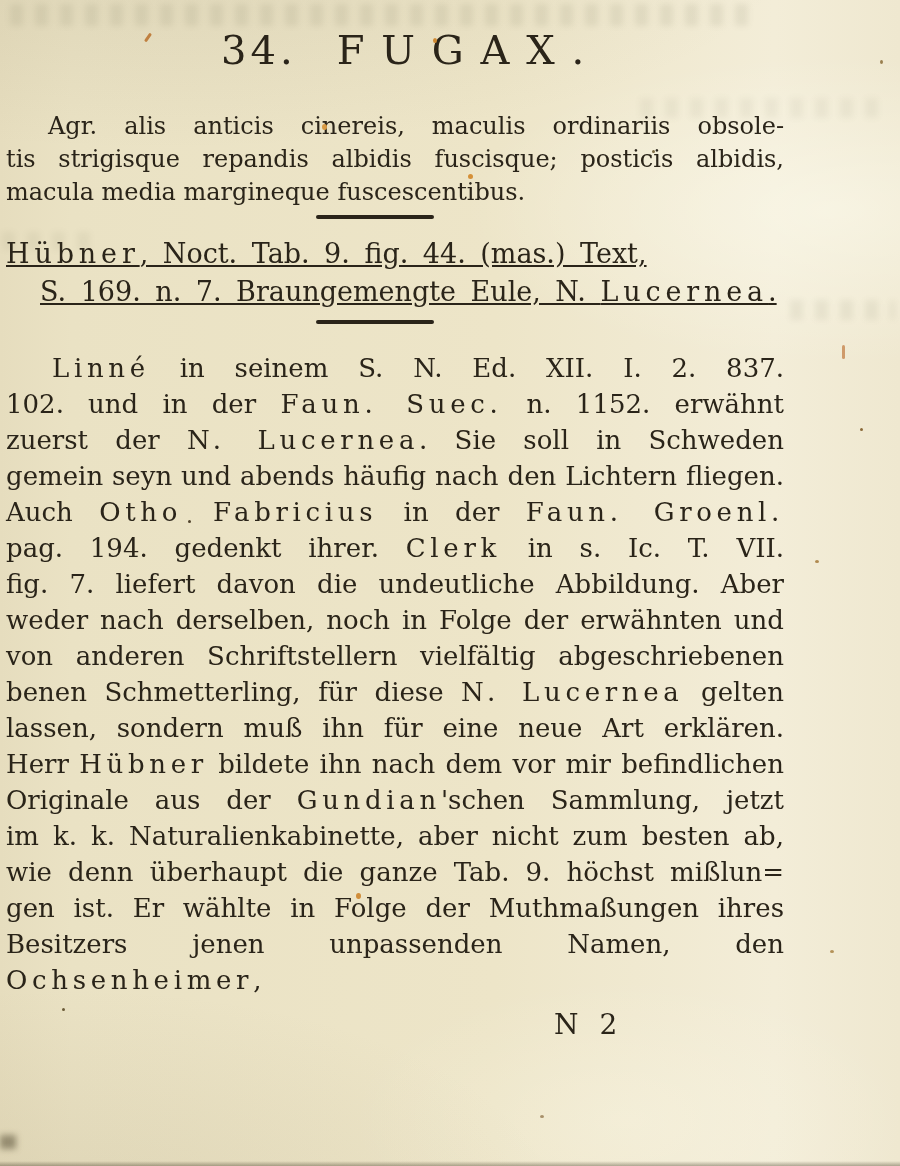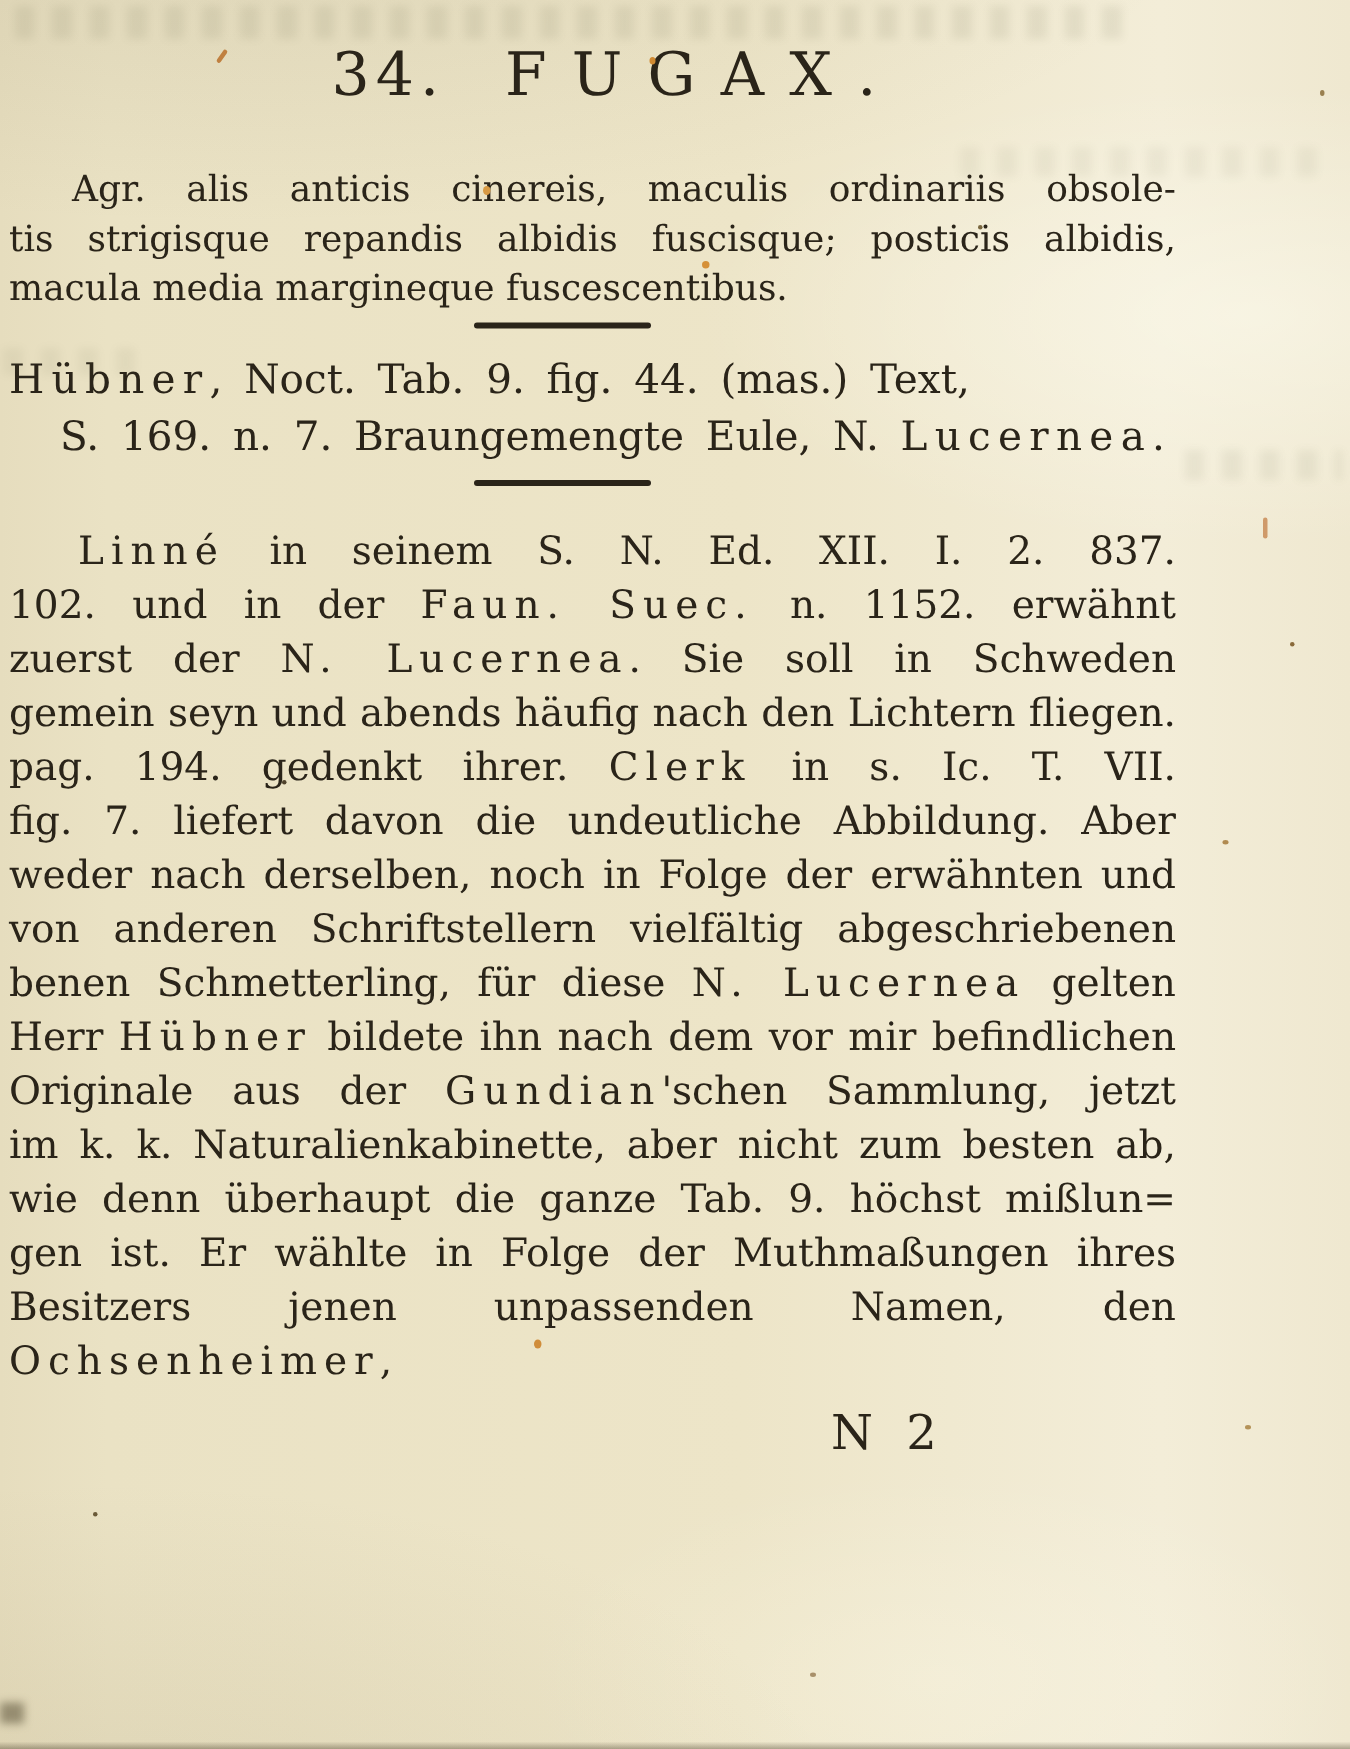--- a/index.html
+++ b/index.html
@@ -30,30 +30,30 @@
 
   .tline{white-space:normal;}
   .latin{margin-top:36px;font-size:24px;line-height:33px;}
   .latin .tline{text-align:justify;text-align-last:justify;}
   .latin .tline:first-child{text-indent:42px;}
   .latin .tline:last-child{text-align-last:left;}
 
   .rule{width:118px;height:4px;background:#2a2419;margin:6px 0 0 310px;border-radius:2px;}
   .rule.r2{margin-top:9px;}
 
-  .hubner{margin-top:16px;font-size:27px;line-height:38px;word-spacing:.22em;}
+  .hubner{margin-top:16px;font-size:27px;line-height:38px;word-spacing:.22em;text-decoration:underline;}
   .hubner .tline:nth-child(2){padding-left:34px;}
 
   .para{margin-top:26px;font-size:26px;line-height:36px;}
   .para .tline{text-align:justify;text-align-last:justify;}
   .para .tline:first-child{text-indent:46px;}
 
   .sp{letter-spacing:.18em;}
 
-  .signature{margin:10px 0 0 548px;font-size:32px;letter-spacing:6px;}
+  .signature{margin:10px 0 0 548px;font-size:28px;letter-spacing:6px;}
 
   
   .speck{position:absolute;border-radius:50%;pointer-events:none;}
   .smudge{position:absolute;filter:blur(3px);pointer-events:none;}
   .ghost{position:absolute;filter:blur(3px);opacity:.22;pointer-events:none;
     background:repeating-linear-gradient(90deg, rgba(95,95,65,.45) 0 13px, transparent 13px 25px);}
 </style>
 </head>
 <body>
 
@@ -77,25 +77,27 @@
       <div class="tline"><span>S. 169. n. 7. Braungemengte Eule, N. </span><span class="sp">Lucernea</span><span>.</span></div>
     </section>
 
   <div class="rule r2"></div>
 
   <section class="para">
       <div class="tline"><span class="sp">Linné</span><span> in seinem S. N. Ed. XII. I. 2. 837.</span></div>
       <div class="tline"><span>102. und in der </span><span class="sp">Faun. Suec.</span><span> n. 1152. erwähnt</span></div>
       <div class="tline"><span>zuerst der </span><span class="sp">N. Lucernea</span><span>. Sie soll in Schweden</span></div>
       <div class="tline"><span>gemein seyn und abends häufig nach den Lichtern fliegen.</span></div>
+      <div class="tline"><span>Auch </span><span class="sp">Otho Fabricius</span><span> in der </span><span class="sp">Faun. Groenl.</span></div>
       <div class="tline"><span>pag. 194. gedenkt ihrer. </span><span class="sp">Clerk</span><span> in s. Ic. T. VII.</span></div>
       <div class="tline"><span>fig. 7. liefert davon die undeutliche Abbildung. Aber</span></div>
       <div class="tline"><span>weder nach derselben, noch in Folge der erwähnten und</span></div>
       <div class="tline"><span>von anderen Schriftstellern vielfältig abgeschriebenen</span></div>
       <div class="tline"><span>benen Schmetterling, für diese </span><span class="sp">N. Lucernea</span><span> gelten</span></div>
+      <div class="tline"><span>lassen, sondern muß ihn für eine neue Art erklären.</span></div>
       <div class="tline"><span>Herr </span><span class="sp">Hübner</span><span> bildete ihn nach dem vor mir befindlichen</span></div>
       <div class="tline"><span>Originale aus der </span><span class="sp">Gundian</span><span>'schen Sammlung, jetzt</span></div>
       <div class="tline"><span>im k. k. Naturalienkabinette, aber nicht zum besten ab,</span></div>
       <div class="tline"><span>wie denn überhaupt die ganze Tab. 9. höchst mißlun=</span></div>
       <div class="tline"><span>gen ist. Er wählte in Folge der Muthmaßungen ihres</span></div>
       <div class="tline"><span>Besitzers jenen unpassenden Namen, den </span><span class="sp">Ochsenheimer</span><span>,</span></div>
     </section>
 
   <div class="signature">N 2</div>
 

